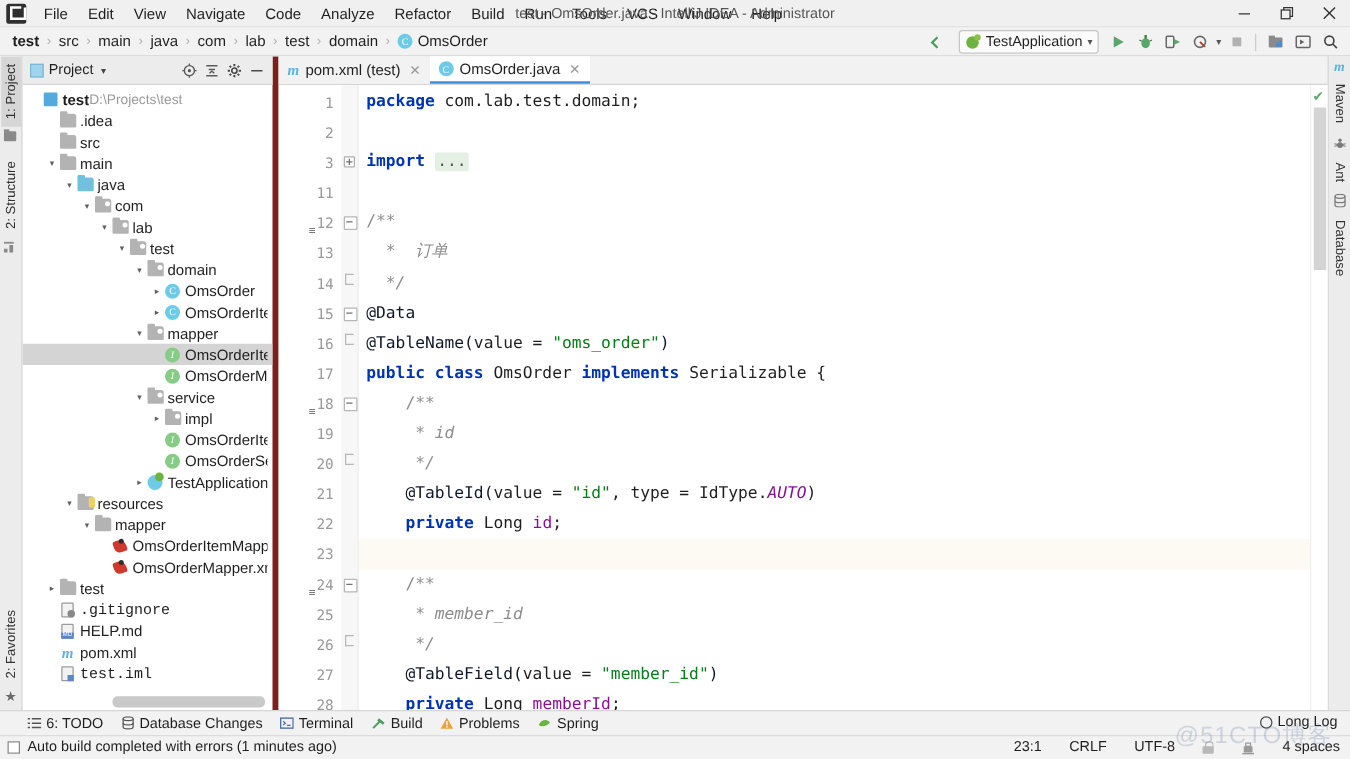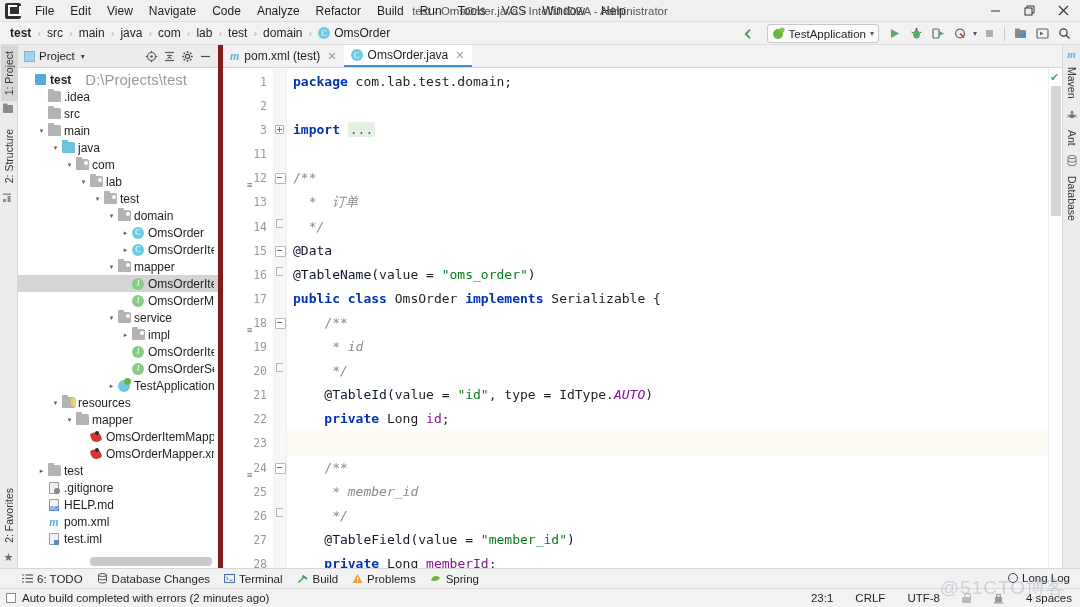--- a/index.html
+++ b/index.html
@@ -104,21 +104,21 @@
   .pp-tool { width:17px; height:17px; display:flex; align-items:center; justify-content:center; color:#4a4a4a; }
 
   .tree { flex:1; overflow:hidden; padding-top:3px; font-size:12px; position:relative; }
   .trow { display:flex; align-items:center; height:17px; white-space:nowrap; padding-right:4px; }
   .trow.selected { background:#d4d4d4; }
   .tarrow { width:11px; min-width:11px; display:flex; align-items:center; justify-content:center;
             font-size:7px; color:#5f5f5f; }
   .ticon { width:14px; min-width:14px; margin-right:3px; display:flex; align-items:center; justify-content:center; }
   .tlabel { font-size:12px; color:#1f1f1f; overflow:hidden; text-overflow:clip; }
   .tlabel.bold { font-weight:bold; }
-  .tsub { font-size:15px; color:#9a9a9a; margin-left:14px; }
+  .tsub { font-size:11px; color:#9a9a9a; margin-left:0; }
 
   
   .ic-folder { width:13px; height:11px; background:#b3b3b3; border-radius:1px 2px 1px 1px; position:relative; }
   .ic-folder::before { content:""; position:absolute; top:-2px; left:0; width:6px; height:3px; background:#b3b3b3; border-radius:1px 1px 0 0; }
   .ic-folder.src { background:#70c0e0; }
   .ic-folder.src::before { background:#70c0e0; }
   .ic-folder.pkg { background:#b3b3b3; }
   .ic-folder.pkg::after { content:""; position:absolute; right:1px; top:2px; width:4px; height:4px; background:#fff; border-radius:50%; }
   .ic-folder.res::after { content:""; position:absolute; right:-1px; top:1px; width:5px; height:8px;
       background:#f0d060; border-radius:1px; }
@@ -618,42 +618,42 @@
             </span>
             <span class="tlabel">OmsOrderMapper.xml</span>
           </div>
           <div class="trow" style="padding-left: 18px;">
             <span class="tarrow">▸</span>
             <span class="ticon">
               <span class="ic-folder"></span>
             </span>
             <span class="tlabel">test</span>
           </div>
+          <div class="trow" style="padding-left: 18px; font-family: Liberation Mono, monospace;">
+            <span class="tarrow"></span>
+            <span class="ticon">
+              <span class="ic-file git"></span>
+            </span>
+            <span class="tlabel">.gitignore</span>
+          </div>
           <div class="trow" style="padding-left: 18px;">
             <span class="tarrow"></span>
             <span class="ticon">
-              <span class="ic-file git"></span>
-            </span>
-            <span class="tlabel">.gitignore</span>
+              <span class="ic-file md"></span>
+            </span>
+            <span class="tlabel">HELP.md</span>
           </div>
           <div class="trow" style="padding-left: 18px;">
             <span class="tarrow"></span>
             <span class="ticon">
-              <span class="ic-file md"></span>
-            </span>
-            <span class="tlabel">HELP.md</span>
-          </div>
-          <div class="trow" style="padding-left: 18px;">
-            <span class="tarrow"></span>
-            <span class="ticon">
               <span class="ic-m">m</span>
             </span>
             <span class="tlabel">pom.xml</span>
           </div>
-          <div class="trow" style="padding-left: 18px;">
+          <div class="trow" style="padding-left: 18px; font-family: Liberation Mono, monospace;">
             <span class="tarrow"></span>
             <span class="ticon">
               <span class="ic-file iml"></span>
             </span>
             <span class="tlabel">test.iml</span>
           </div>
         </div>
       <div class="tree-hscroll"></div>
     </div>
 
@@ -857,21 +857,21 @@
             <path d="M1 7 C3 2, 8 2, 10 5 C8 8, 3 9, 1 7 Z" fill="#6db33f"></path>
           </svg>
         </span>
         <span>Spring</span>
       </div>
     </div>
 
   <div class="statusbar">
     <div class="sb-left">
       <span class="sb-box"></span>
-      <span>Auto build completed with errors (2 minutes ago)</span>
+      <span>Auto build completed with errors (1 minutes ago)</span>
     </div>
     <div class="evt-log">
       <span class="evt-circ"></span>
       <span>Long Log</span>
     </div>
     <div class="sb-right">
       <span>23:1</span>
       <span>CRLF</span>
       <span>UTF-8</span>
       <span class="lock-ic"></span>

